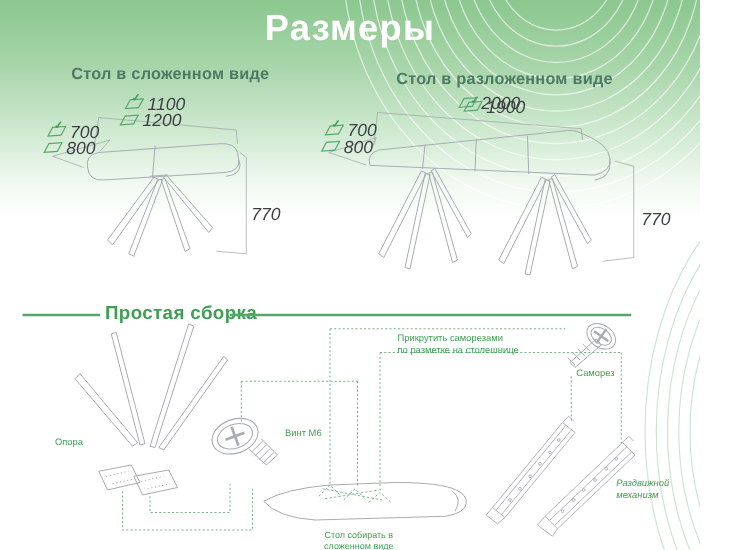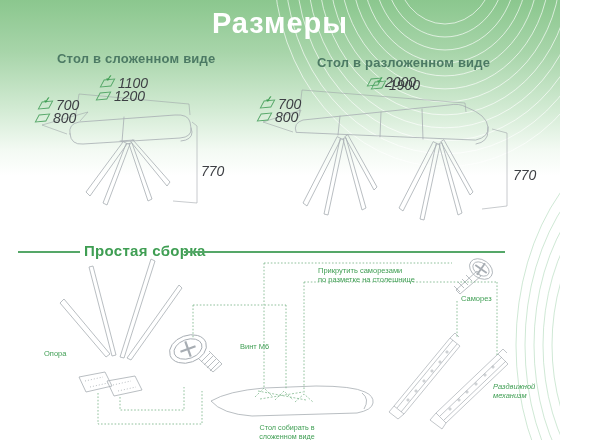--- a/index.html
+++ b/index.html
@@ -255,21 +255,21 @@
     <span class="cbx"></span>
     <span class="dim-val">800</span>
   </div>
   <div class="t dim-val" style="left:513px;top:167px;">770</div>
 
   <div id="assembly-heading" class="t asm-head">Простая сборка</div>
   <div id="hr-left" class="hr-line"></div>
   <div id="hr-right" class="hr-line"></div>
 
   <div class="t lbl" style="left:44px;top:349px;">Опора</div>
-  <div class="t lbl" style="left:208px;top:342px;padding-left:32px;">Винт М6</div>
+  <div class="t lbl" style="left:196px;top:342px;padding-left:32px;">Винт М6</div>
   <div class="t lbl pre" style="left:318px;top:266px;">Прикрутить саморезами
 по разметке на столешнице</div>
   <div class="t lbl" style="left:461px;top:294px;text-align:center;">Саморез</div>
   <div class="t lbl pre" style="left:493px;top:382px;font-style:italic;">Раздвижной
 механизм</div>
   <div class="t lbl pre" style="left:248px;top:424px;width:78px;text-align:center;white-space:pre-line;font-size:7.2px;">Стол собирать в
 сложенном виде</div>
 
 </div>
 

